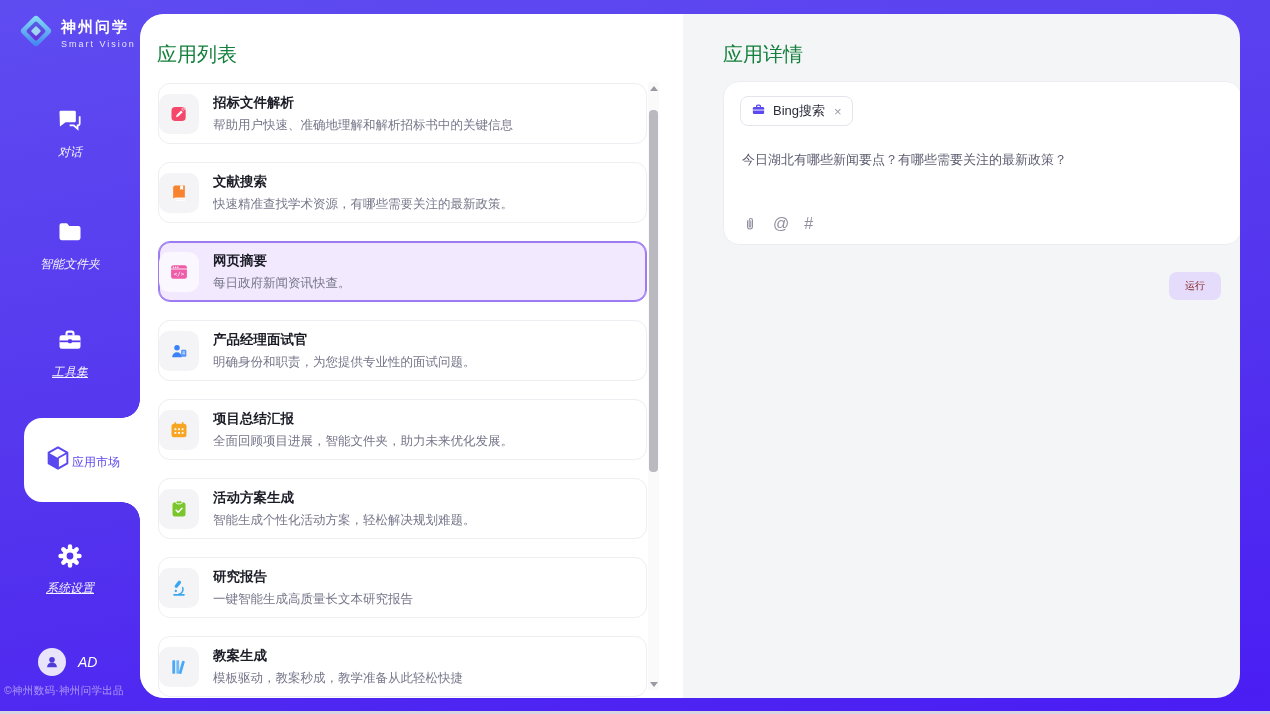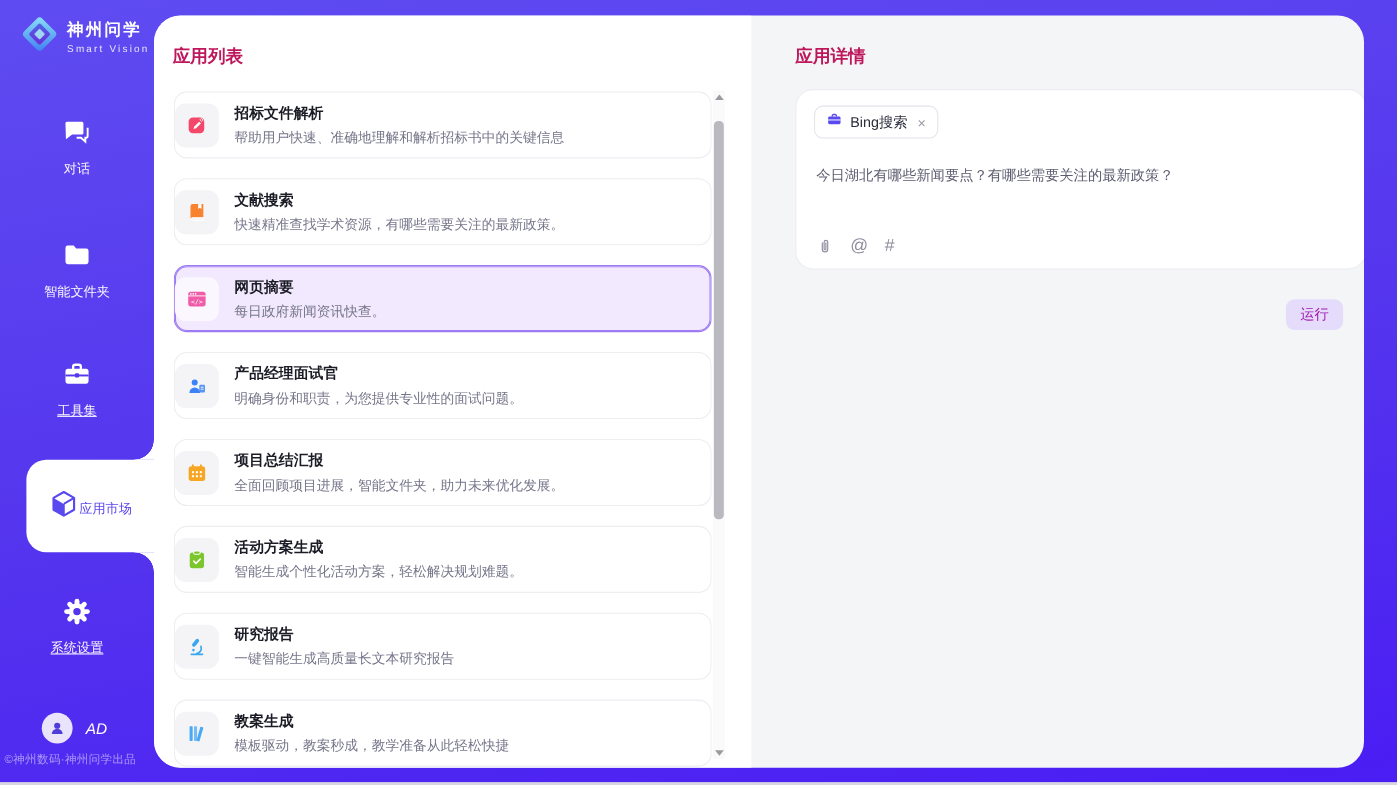--- a/index.html
+++ b/index.html
@@ -9,39 +9,39 @@
     background:linear-gradient(170deg,#5f4cf1 0%,#5434ee 55%,#4a1df4 100%);
     position:relative;
   }
   .bottom-strip { position:absolute; left:0; bottom:0; width:100%; height:3px; background:#d8d5e3; }
 
   
   .sidebar { position:absolute; left:0; top:0; width:140px; height:711px; }
   .brand { position:absolute; left:18px; top:13px; display:flex; align-items:center; gap:7px; }
   .brand-name { color:#fff; font-size:15px; font-weight:700; letter-spacing:2px; }
   .brand-sub { color:rgba(255,255,255,.85); font-size:9px; letter-spacing:2px; margin-top:2px; }
-  .nav-item { position:absolute; left:0; width:140px; text-align:center; cursor:pointer; }
+  .nav-item { position:absolute; left:0; width:140px; text-align:center; cursor:pointer;font-style:italic; }
   .nav-item .nav-label { display:block; color:rgba(255,255,255,.95); font-size:12px; margin-top:6px; }
   .nav-item .nav-label.underlined { text-decoration:underline; }
   .bulge { position:absolute; left:24px; top:418px; width:116px; height:84px; background:#fff; border-radius:18px 0 0 18px; }
   .curve { position:absolute; right:0; width:18px; height:18px; }
   .curve.top { top:400px; background:radial-gradient(circle at 0% 0%, #5639ee 17.5px, #fff 18px); }
   .curve.bottom { top:502px; background:radial-gradient(circle at 0% 100%, #5333ec 17.5px, #fff 18px); }
   .bulge .inner { width:100%; height:100%; display:flex; align-items:center; justify-content:center; }
   .bulge .nav-label-active { color:#5b49f0; font-size:12px; margin-top:5px; }
   .user-row { position:absolute; left:38px; top:648px; display:flex; align-items:center; gap:12px; }
   .avatar { width:28px; height:28px; border-radius:50%; background:#e9e3fb; display:flex; align-items:center; justify-content:center; }
   .user-name { color:#fff; font-size:14px;font-style:italic; }
   .copyright { position:absolute; left:4px; top:684px; width:136px; color:rgba(255,255,255,.5); font-size:10.5px; letter-spacing:.3px; }
 
   
   .content { position:absolute; left:140px; top:14px; width:1100px; height:684px; background:#f4f5f7; border-radius:24px; overflow:hidden; }
 
   .list-panel { position:absolute; left:0; top:0; width:543px; height:684px; background:#fff; border-radius:24px 0 0 24px; }
-  .panel-title { font-size:16px; font-weight:700; color:#be185d; }
+  .panel-title { font-size:20px; font-weight:400; color:#15803d; }
   .list-panel .panel-title { position:absolute; left:17px; top:27px; }
   .cards { position:absolute; left:18px; top:69px; width:489px; bottom:0; overflow:hidden; }
   .app-card { height:61px; margin-bottom:18px; border:1px solid #ededf2; border-radius:12px; background:#fff; display:flex; align-items:center; gap:14px; cursor:pointer; }
   .app-card.selected { background:#f2e9fe; border-color:#9d7bf2; box-shadow:0 0 0 1px #9d7bf2 inset; }
   .app-icon-box { width:40px; height:40px; border-radius:10px; background:#f4f4f7; display:flex; align-items:center; justify-content:center; flex:none; }
   .app-card.selected .app-icon-box { background:#faf7fe; }
   .app-texts { display:flex; flex-direction:column; gap:5px; overflow:hidden; }
   .app-title { font-size:13.5px; font-weight:700; color:#1b1c26; }
   .app-desc { font-size:12.5px; color:#76768a; white-space:nowrap; }
 
@@ -55,21 +55,21 @@
 
   .detail-panel { position:absolute; left:563px; top:0; right:0; height:684px; }
   .detail-panel .panel-title { position:absolute; left:20px; top:27px; }
   .input-card { position:absolute; left:20px; top:67px; width:519px; height:164px; background:#fff; border:1px solid #ececf1; border-radius:16px; }
   .tool-tag { position:absolute; left:16px; top:14px; height:30px; display:inline-flex; align-items:center; gap:7px; padding:0 10px; border:1px solid #e4e4ec; border-radius:8px; background:#fff; cursor:pointer; }
   .tool-tag .tag-label { font-size:13px; color:#2b2c3a; }
   .tool-tag .tag-close { font-size:13px; color:#9a9aa8; margin-left:2px; cursor:pointer; }
   .query-text { position:absolute; left:18px; top:68px; right:16px; font-size:13px; color:#5c5c70; line-height:1.5; cursor:text; }
   .input-toolbar { position:absolute; left:18px; top:133px; display:flex; align-items:center; gap:15px; color:#8f8f9f; }
   .tb-icon { font-size:16px; cursor:pointer; display:flex; align-items:center; }
-  .run-button { position:absolute; right:19px; top:258px; width:52px; height:28px; background:#e5dcfc; color:#a21caf; font-size:13px; border:none; border-radius:8px; cursor:pointer; display:flex; align-items:center; justify-content:center; }
+  .run-button { position:absolute; right:19px; top:258px; width:52px; height:28px; background:#e5dcfc; color:#7f1d1d; font-size:10px; border:none; border-radius:8px; cursor:pointer; display:flex; align-items:center; justify-content:center; }
 </style>
 </head>
 <body>
 
 <div>
 
   <aside class="sidebar">
 
     <div class="brand">
       <span>

